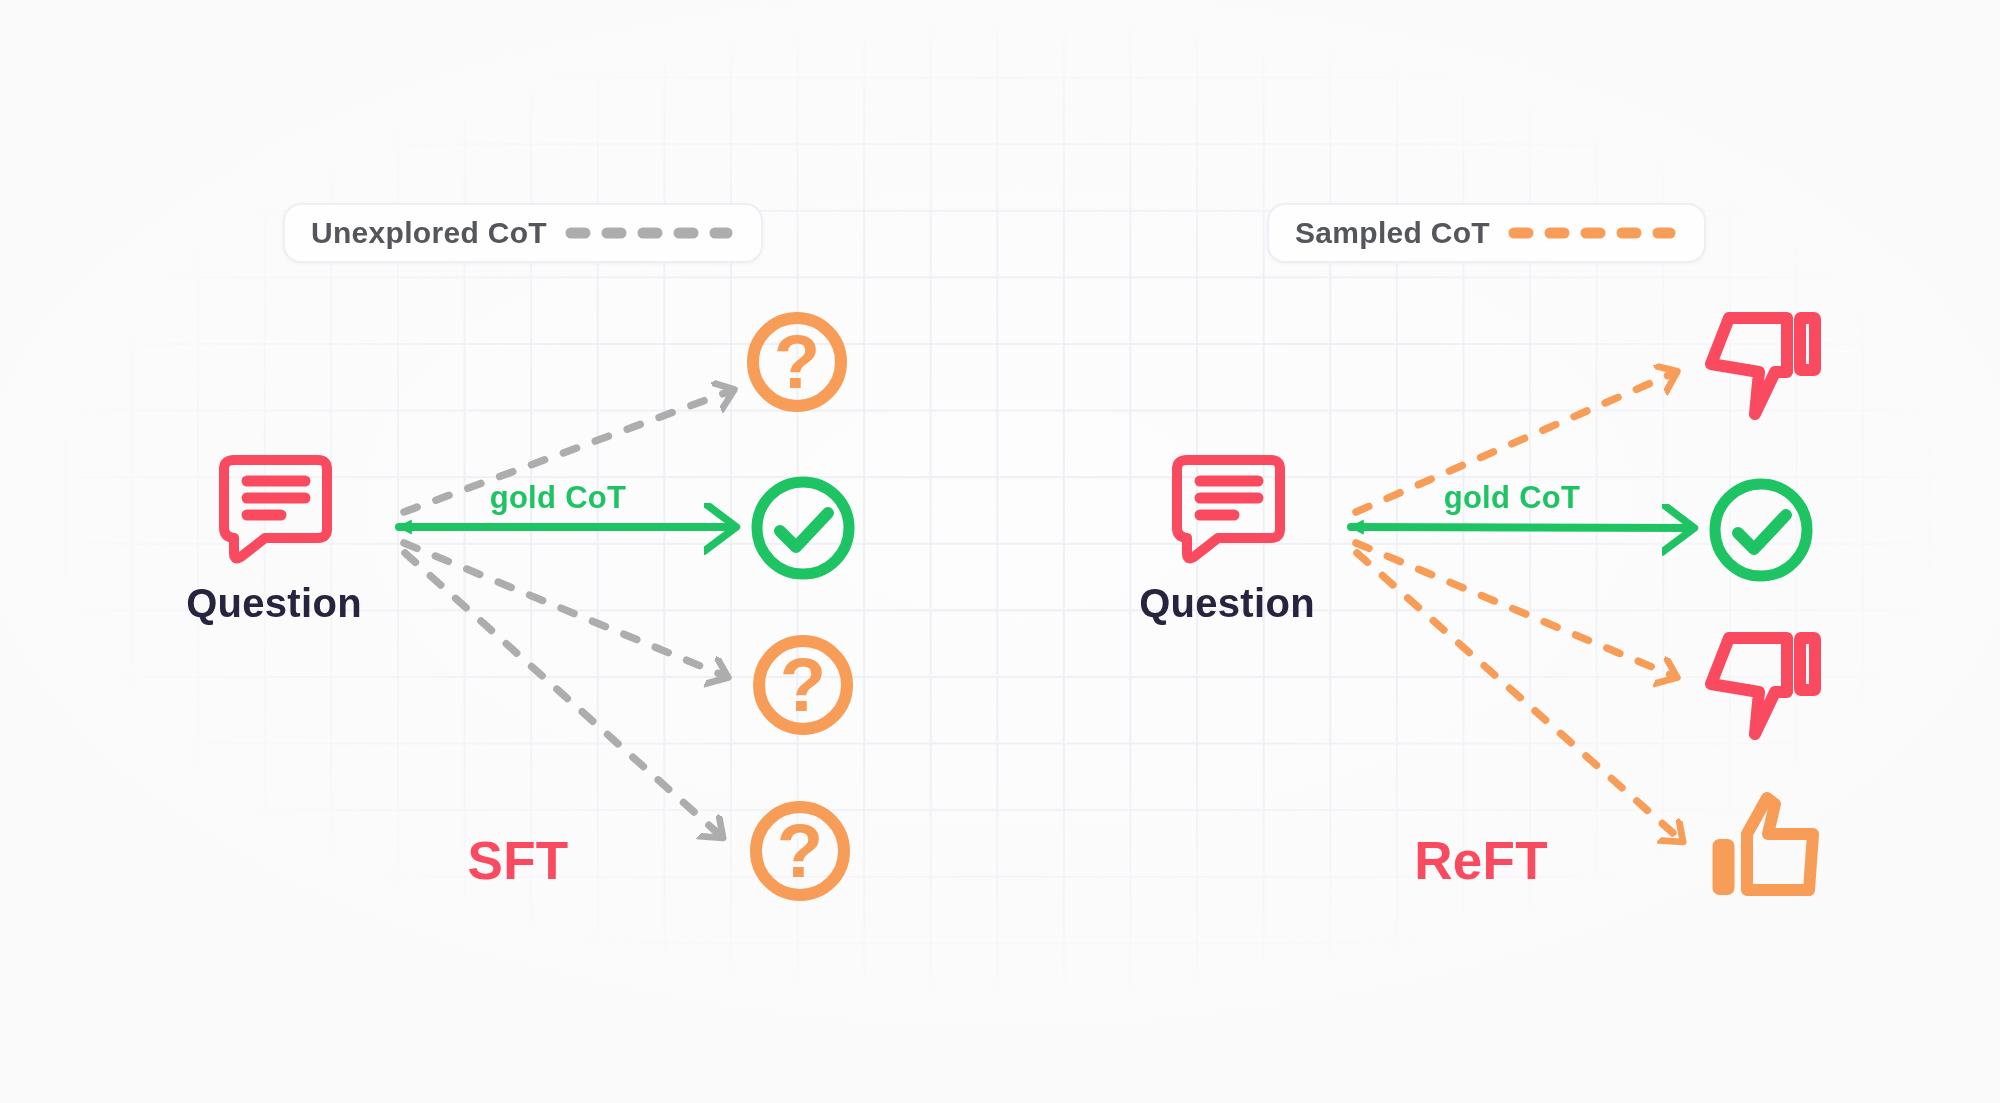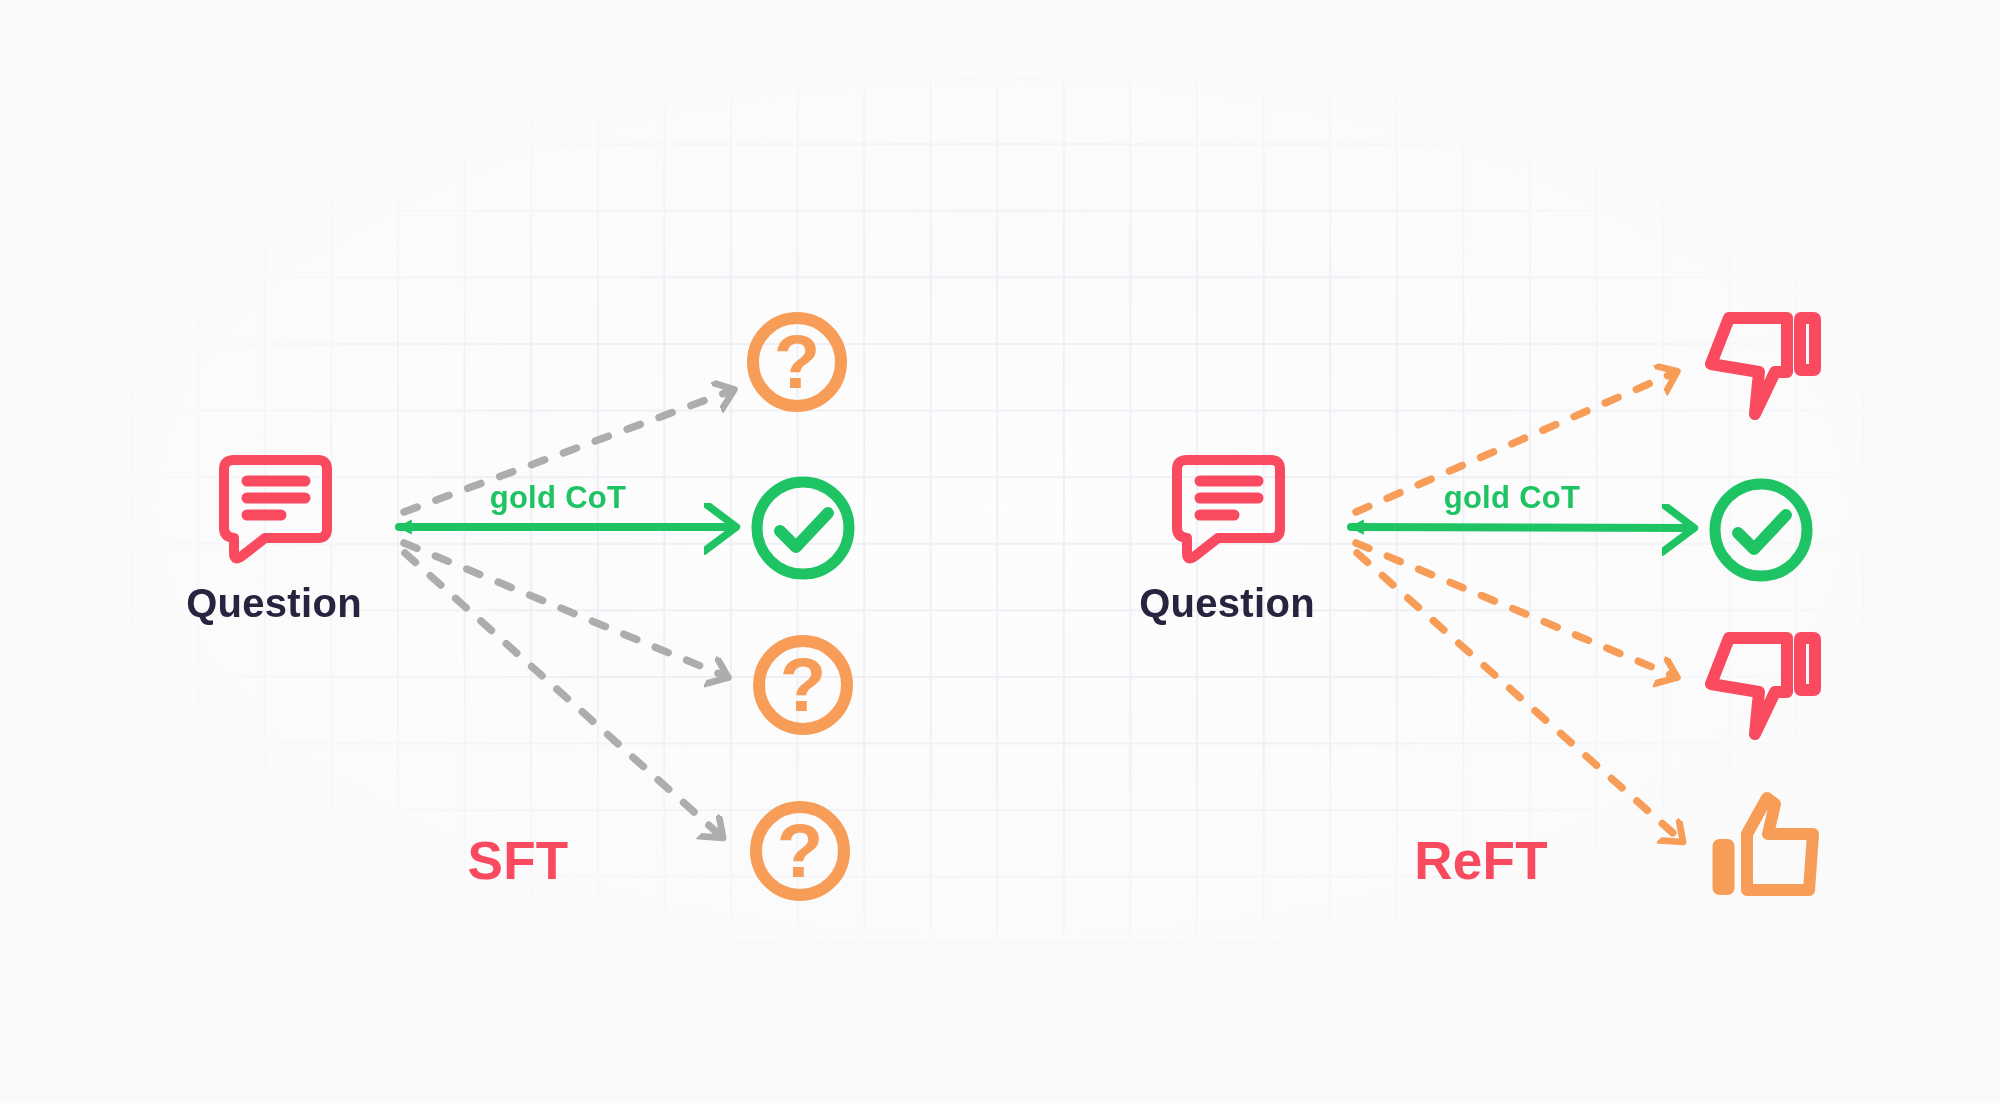--- a/index.html
+++ b/index.html
@@ -43,20 +43,32 @@
   .dash-gray{stroke:#ADADAD;stroke-width:7.5;fill:none;stroke-linecap:round;stroke-dasharray:14 20;}
   .dash-orange{stroke:#F79D58;stroke-width:7.5;fill:none;stroke-linecap:round;stroke-dasharray:14 20;}
   .gold-arrow{stroke:#1EC463;stroke-width:8;fill:none;stroke-linecap:round;}
 </style>
 </head>
 <body>
 
 <div class="canvas">
   <div class="grid-layer"></div>
 
+  <div class="legend" style="left:283px;">
+    <span class="legend-label">Unexplored CoT</span>
+    <svg width="172" height="16">
+      <line x1="8" y1="8" x2="164" y2="8" stroke="#ADADAD" stroke-width="11" stroke-linecap="round" stroke-dasharray="14 22"></line>
+    </svg>
+  </div>
+  <div class="legend" style="left:1267px;">
+    <span class="legend-label">Sampled CoT</span>
+    <svg width="172" height="16">
+      <line x1="8" y1="8" x2="164" y2="8" stroke="#F79D58" stroke-width="11" stroke-linecap="round" stroke-dasharray="14 22"></line>
+    </svg>
+  </div>
 
   <svg class="diagram" width="2000" height="1103" viewBox="0 0 2000 1103">
     <defs>
       <marker id="chevGray" markerWidth="5" markerHeight="5" refX="2.4" refY="2" orient="auto">
         <path d="M0 0 L2.6 2 L0 4" fill="none" stroke="#ADADAD" stroke-width="0.9" stroke-linecap="round" stroke-linejoin="round"></path>
       </marker>
       <marker id="chevOrange" markerWidth="5" markerHeight="5" refX="2.4" refY="2" orient="auto">
         <path d="M0 0 L2.6 2 L0 4" fill="none" stroke="#F79D58" stroke-width="0.9" stroke-linecap="round" stroke-linejoin="round"></path>
       </marker>
       <marker id="chevGreen" markerWidth="6.5" markerHeight="6.5" refX="3.7" refY="3" orient="auto">

